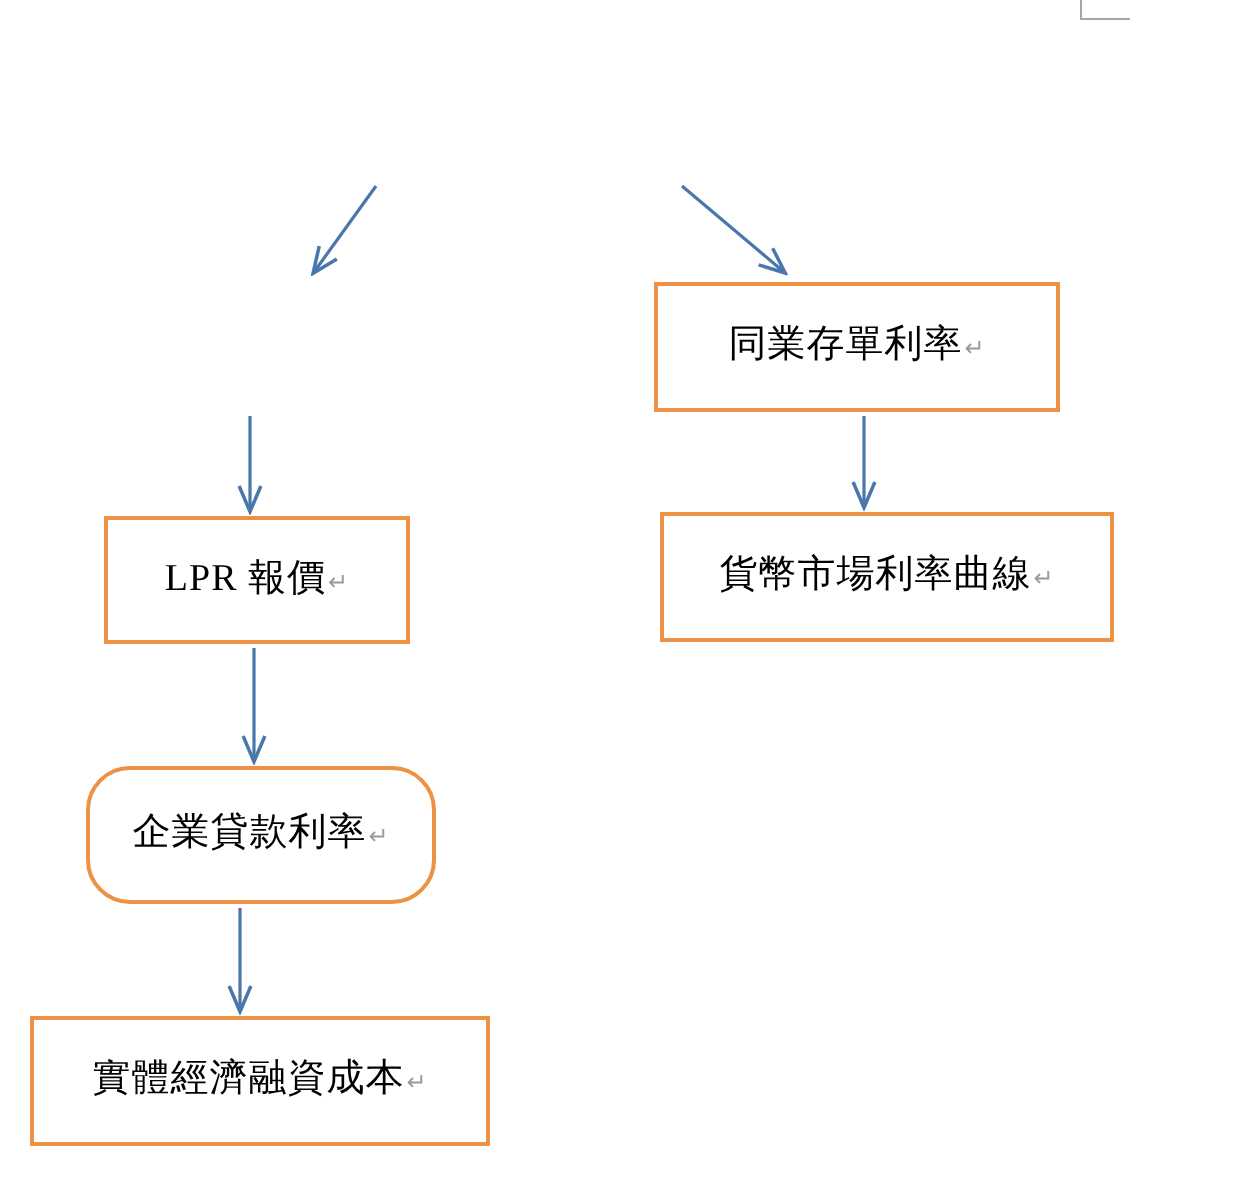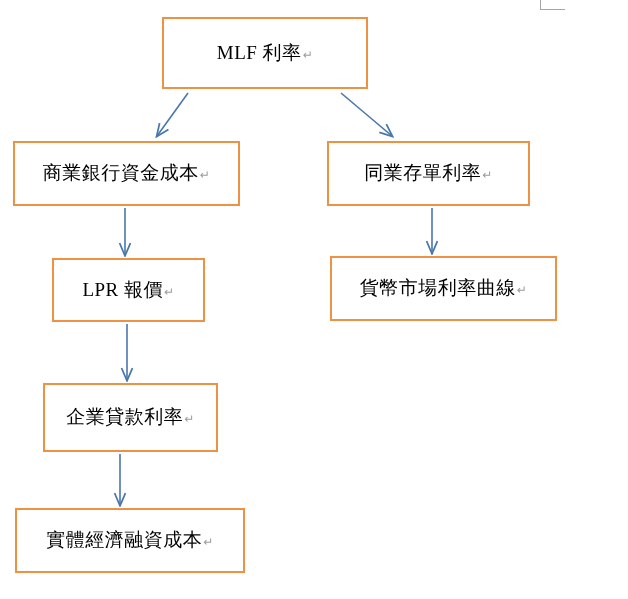--- a/index.html
+++ b/index.html
@@ -70,51 +70,41 @@
     <g id="edge-group">
         <line x1="188" y1="93" x2="157" y2="136" stroke="#4a77ab" stroke-width="1.6" marker-end="url(#arrowhead)"></line>
         <line x1="341" y1="93" x2="392" y2="136" stroke="#4a77ab" stroke-width="1.6" marker-end="url(#arrowhead)"></line>
         <line x1="125" y1="208" x2="125" y2="255" stroke="#4a77ab" stroke-width="1.6" marker-end="url(#arrowhead)"></line>
         <line x1="432" y1="208" x2="432" y2="253" stroke="#4a77ab" stroke-width="1.6" marker-end="url(#arrowhead)"></line>
         <line x1="127" y1="324" x2="127" y2="380" stroke="#4a77ab" stroke-width="1.6" marker-end="url(#arrowhead)"></line>
         <line x1="120" y1="454" x2="120" y2="505" stroke="#4a77ab" stroke-width="1.6" marker-end="url(#arrowhead)"></line>
       </g>
   </svg>
 
-  <div class="node" style="left: 162px; top: 17px; width: 206px; height: 72px; border-color: rgb(237, 145, 68); background: rgb(255, 255, 255);">
-    <span class="node-label">
-      <span>MLF 利率</span><span class="pilcrow">↵</span>
-    </span>
-  </div>
 
-  <div class="node" style="left: 13px; top: 141px; width: 227px; height: 65px; border-color: rgb(237, 145, 68); background: rgb(255, 255, 255);">
-    <span class="node-label">
-      <span>商業銀行資金成本</span><span class="pilcrow">↵</span>
-    </span>
-  </div>
 
   <div class="node" style="left: 52px; top: 258px; width: 153px; height: 64px; border-color: rgb(237, 145, 68); background: rgb(255, 255, 255);">
     <span class="node-label">
       <span>LPR 報價</span><span class="pilcrow">↵</span>
     </span>
   </div>
 
   <div class="node" style="left: 327px; top: 141px; width: 203px; height: 65px; border-color: rgb(237, 145, 68); background: rgb(255, 255, 255);">
     <span class="node-label">
       <span>同業存單利率</span><span class="pilcrow">↵</span>
     </span>
   </div>
 
   <div class="node" style="left: 330px; top: 256px; width: 227px; height: 65px; border-color: rgb(237, 145, 68); background: rgb(255, 255, 255); text-align: right;">
     <span class="node-label">
       <span>貨幣市場利率曲線</span><span class="pilcrow">↵</span>
     </span>
   </div>
 
-  <div class="node" style="left: 43px; top: 383px; width: 175px; height: 69px; border-color: rgb(237, 145, 68); background: rgb(255, 255, 255);">
+  <div class="node" style="left: 43px; top: 383px; width: 175px; height: 69px; border-color: rgb(237, 145, 68); background: rgb(255, 255, 255); border-radius: 22px;">
     <span class="node-label">
       <span>企業貸款利率</span><span class="pilcrow">↵</span>
     </span>
   </div>
 
   <div class="node" style="left: 15px; top: 508px; width: 230px; height: 65px; border-color: rgb(237, 145, 68); background: rgb(255, 255, 255);">
     <span class="node-label">
       <span>實體經濟融資成本</span><span class="pilcrow">↵</span>
     </span>
   </div>

